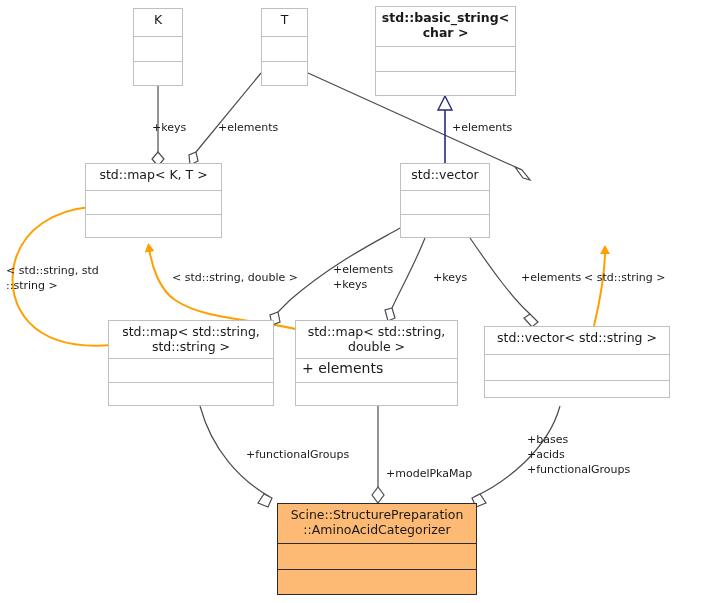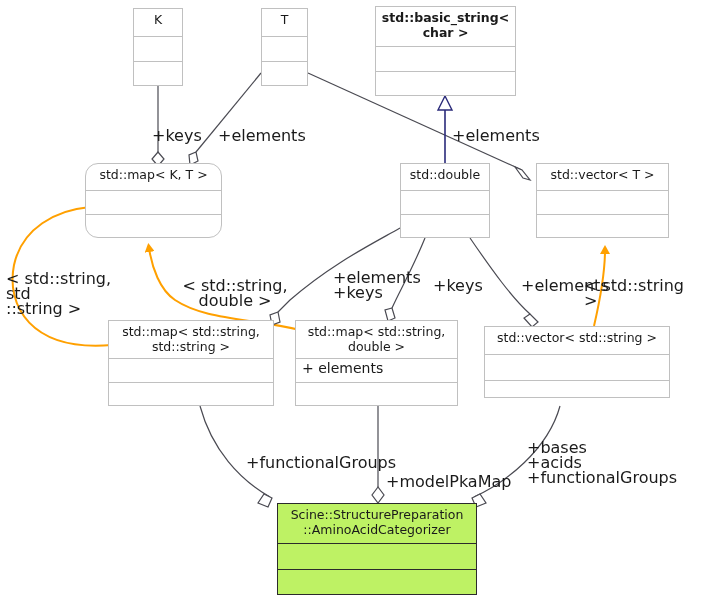--- a/index.html
+++ b/index.html
@@ -26,21 +26,21 @@
   }
   .uml-class {
     position: absolute;
     box-sizing: border-box;
     border: 1px solid #c0c0c0;
     background: #ffffff;
     z-index: 5;
   }
   .uml-class.highlight {
     border: 1px solid #2b2b2b;
-    background: #bef264;
+    background: #fdba74;
   }
   .uml-name {
     box-sizing: border-box;
     text-align: center;
     color: #1a1a1a;
     font-size: 12.5px;
     line-height: 15px;
     padding: 3px 4px 4px 4px;
     border-bottom: 1px solid #c0c0c0;
     white-space: pre-line;
@@ -64,25 +64,24 @@
     box-sizing: border-box;
     color: #1a1a1a;
     font-size: 12.5px;
     line-height: 15px;
     padding: 2px 6px;
     white-space: pre-line;
   }
   .edge-label {
     position: absolute;
     color: #1a1a1a;
-    font-size: 16px;
+    font-size: 11px;
     line-height: 15px;
     white-space: pre-line;
     z-index: 6;
-    margin-top: 8px;
   }
   .edge-label.center {
     text-align: left;
   }
   .edge-label.left {
     text-align: left;
   }
 </style>
 </head>
 <body>
@@ -171,37 +170,32 @@
     <div class="uml-ops" style="height: 23px;"></div>
   </div>
 
   <div class="uml-class" id="cls-basic_string" style="left: 375px; top: 6px; width: 141px; height: 90px;">
     <div class="uml-name" style="height: 40px; font-weight: bold;">std::basic_string&lt;
 char &gt;</div>
     <div class="uml-attrs" style="height: 25px;"></div>
     <div class="uml-ops" style="height: 23px;"></div>
   </div>
 
-  <div class="uml-class" id="cls-map_K_T" style="left: 85px; top: 163px; width: 137px; height: 75px; border-radius: 13px;">
+  <div class="uml-class" id="cls-map_K_T" style="left: 85px; top: 163px; width: 137px; height: 75px;">
     <div class="uml-name" style="height: 27px;">std::map&lt; K, T &gt;</div>
     <div class="uml-attrs" style="height: 24px;"></div>
     <div class="uml-ops" style="height: 22px;"></div>
   </div>
 
   <div class="uml-class" id="cls-string" style="left: 400px; top: 163px; width: 90px; height: 75px;">
-    <div class="uml-name" style="height: 27px;">std::double</div>
+    <div class="uml-name" style="height: 27px;">std::vector</div>
     <div class="uml-attrs" style="height: 24px;"></div>
     <div class="uml-ops" style="height: 22px;"></div>
   </div>
 
-  <div class="uml-class" id="cls-vector_T" style="left: 536px; top: 163px; width: 133px; height: 75px;">
-    <div class="uml-name" style="height: 27px;">std::vector&lt; T &gt;</div>
-    <div class="uml-attrs" style="height: 24px;"></div>
-    <div class="uml-ops" style="height: 22px;"></div>
-  </div>
 
   <div class="uml-class" id="cls-map_string_string" style="left: 108px; top: 320px; width: 166px; height: 86px;">
     <div class="uml-name" style="height: 38px;">std::map&lt; std::string,
 std::string &gt;</div>
     <div class="uml-attrs" style="height: 24px;"></div>
     <div class="uml-ops" style="height: 22px;"></div>
   </div>
 
   <div class="uml-class" id="cls-map_string_double" style="left: 295px; top: 320px; width: 163px; height: 86px;">
     <div class="uml-name" style="height: 38px;">std::map&lt; std::string,

